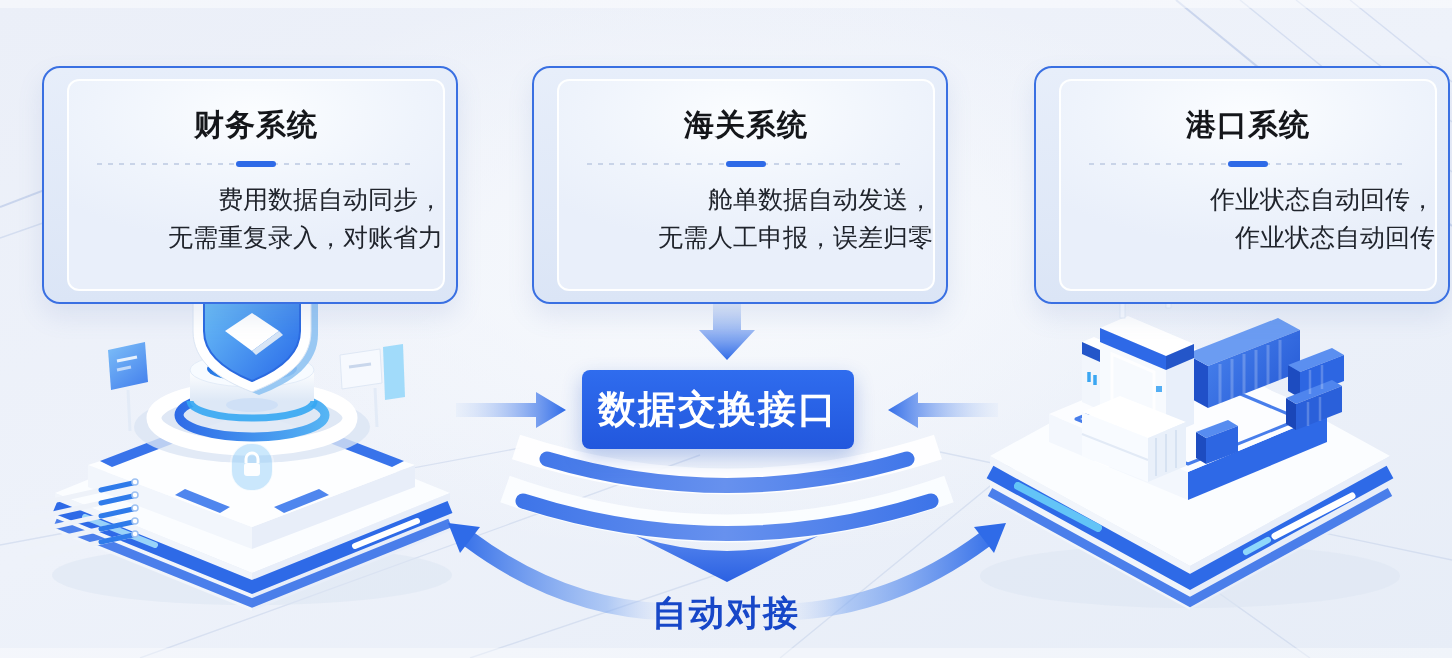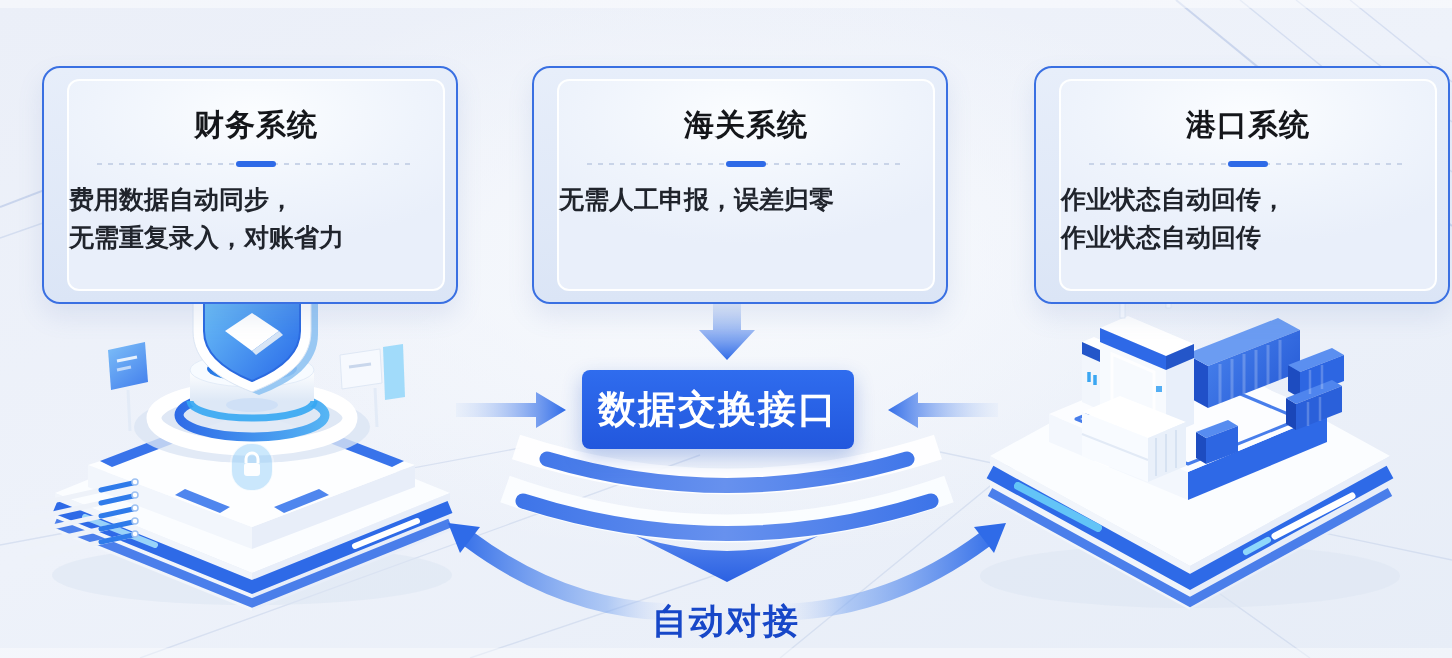--- a/index.html
+++ b/index.html
@@ -28,36 +28,36 @@
     border:2px solid rgba(255,255,255,.95);
     background:radial-gradient(260px 130px at 50% 16%,#fbfdff 0%,#eff4fc 62%,#e9effa 100%);
     margin-left:12px;
   }
   .card-title{margin-top:24px;text-align:center;font-size:30px;font-weight:800;color:#14161a;letter-spacing:1px;}
   .divider{position:relative;margin:15px 28px 0;height:6px;}
   .divider-dashes{position:absolute;left:0;right:0;top:2px;height:2px;
     background:repeating-linear-gradient(90deg,#c9d4e8 0 5px,rgba(0,0,0,0) 5px 11px);}
   .divider-pill{position:absolute;left:50%;top:0;transform:translateX(-50%);
     width:40px;height:6px;border-radius:3px;background:#2e6ae7;}
-  .card-body{margin-top:13px;text-align:left;font-size:25px;line-height:38px;color:#20242c;font-weight:700;}
+  .card-body{margin-top:13px;text-align:right;font-size:25px;line-height:38px;color:#20242c;font-weight:400;}
   .c0{left:42px;} .c1{left:532px;} .c2{left:1034px;}
 
   
   .exchange{
     position:absolute;left:582px;top:370px;width:272px;height:79px;z-index:3;
     border-radius:8px;background:linear-gradient(180deg,#2f6cee 0%,#2257dd 100%);
     display:flex;align-items:center;justify-content:center;
     font-size:38px;font-weight:800;color:#ffffff;letter-spacing:2px;
     box-shadow:0 8px 20px rgba(35,85,200,.30);
   }
 
   
   .docking{
     position:absolute;left:0;right:0;top:590px;z-index:4;text-align:center;
-    font-size:35px;font-weight:800;color:#1747c8;letter-spacing:2px;margin-top:8px;
+    font-size:35px;font-weight:800;color:#1747c8;letter-spacing:2px;
   }
 </style>
 </head>
 <body>
 
 <div class="stage">
 
   <svg class="decor" width="1452" height="658" viewBox="0 0 1452 658">
     <g stroke="#9fb4dd" stroke-width="2" opacity="0.45" fill="none">
       <path d="M0,207 L206,128"></path>
@@ -344,20 +344,21 @@
   </div>
 
   <div class="card c1">
     <div class="card-inner">
       <div class="card-title">海关系统</div>
       <div class="divider">
         <div class="divider-dashes"></div>
         <div class="divider-pill"></div>
       </div>
       <div class="card-body">
+        <div>舱单数据自动发送，</div>
         <div>无需人工申报，误差归零</div>
       </div>
     </div>
   </div>
 
   <div class="card c2">
     <div class="card-inner">
       <div class="card-title">港口系统</div>
       <div class="divider">
         <div class="divider-dashes"></div>

